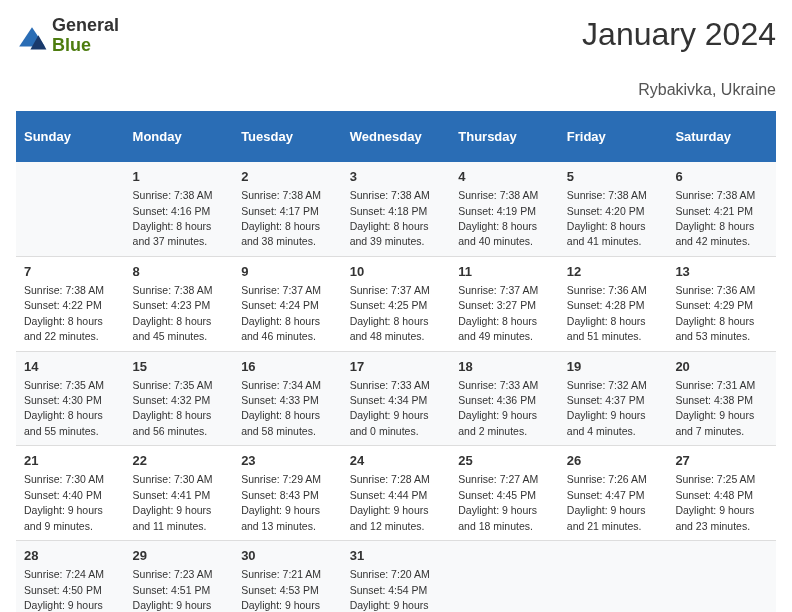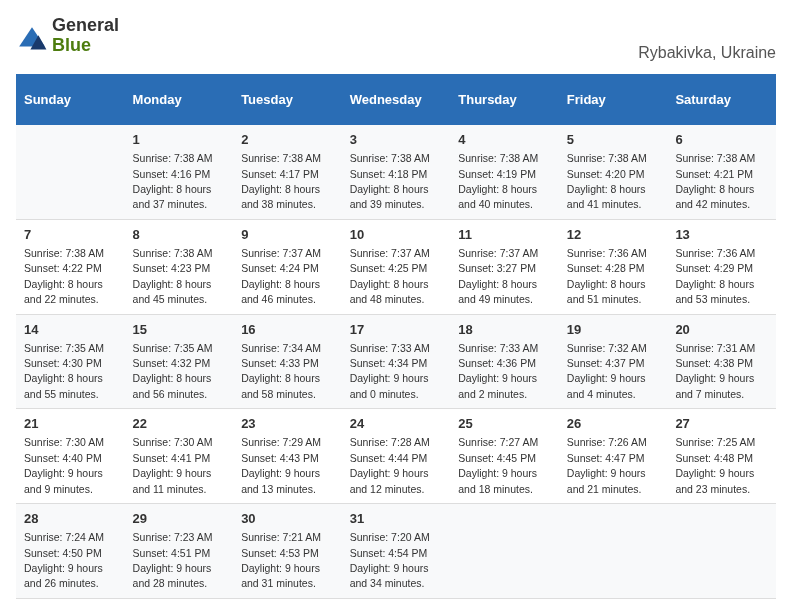--- a/index.html
+++ b/index.html
@@ -93,20 +93,21 @@
     <svg class="logo-icon" viewBox="0 0 40 40" width="40" height="40">
       <polygon points="20,4 36,28 4,28" fill="#2a6db5"></polygon>
       <polygon points="28,14 38,32 18,32" fill="#1a3a6b"></polygon>
     </svg>
     <div class="logo-text">
       <span>General</span><br>
       <span class="blue">Blue</span>
     </div>
   </div>
   <div class="title-block">
+    <div class="month-year">January 2024</div>
     <div class="location">Rybakivka, Ukraine</div>
   </div>
 </div>
 
 <table>
   <thead>
     <tr>
       <th>Sunday</th>
       <th>Monday</th>
       <th>Tuesday</th>
@@ -140,21 +141,21 @@
         <td><span class="day-num">15</span><span class="day-detail">Sunrise: 7:35 AM</span><br><span class="day-detail">Sunset: 4:32 PM</span><br><span class="day-detail">Daylight: 8 hours and 56 minutes.</span></td>
         <td><span class="day-num">16</span><span class="day-detail">Sunrise: 7:34 AM</span><br><span class="day-detail">Sunset: 4:33 PM</span><br><span class="day-detail">Daylight: 8 hours and 58 minutes.</span></td>
         <td><span class="day-num">17</span><span class="day-detail">Sunrise: 7:33 AM</span><br><span class="day-detail">Sunset: 4:34 PM</span><br><span class="day-detail">Daylight: 9 hours and 0 minutes.</span></td>
         <td><span class="day-num">18</span><span class="day-detail">Sunrise: 7:33 AM</span><br><span class="day-detail">Sunset: 4:36 PM</span><br><span class="day-detail">Daylight: 9 hours and 2 minutes.</span></td>
         <td><span class="day-num">19</span><span class="day-detail">Sunrise: 7:32 AM</span><br><span class="day-detail">Sunset: 4:37 PM</span><br><span class="day-detail">Daylight: 9 hours and 4 minutes.</span></td>
         <td><span class="day-num">20</span><span class="day-detail">Sunrise: 7:31 AM</span><br><span class="day-detail">Sunset: 4:38 PM</span><br><span class="day-detail">Daylight: 9 hours and 7 minutes.</span></td>
       </tr>
       <tr>
         <td><span class="day-num">21</span><span class="day-detail">Sunrise: 7:30 AM</span><br><span class="day-detail">Sunset: 4:40 PM</span><br><span class="day-detail">Daylight: 9 hours and 9 minutes.</span></td>
         <td><span class="day-num">22</span><span class="day-detail">Sunrise: 7:30 AM</span><br><span class="day-detail">Sunset: 4:41 PM</span><br><span class="day-detail">Daylight: 9 hours and 11 minutes.</span></td>
-        <td><span class="day-num">23</span><span class="day-detail">Sunrise: 7:29 AM</span><br><span class="day-detail">Sunset: 4:43 PM</span><br><span class="day-detail">Daylight: 9 hours and 13 minutes.</span></td>
+        <td><span class="day-num">23</span><span class="day-detail">Sunrise: 7:29 AM</span><br><span class="day-detail">Sunset: 8:43 PM</span><br><span class="day-detail">Daylight: 9 hours and 13 minutes.</span></td>
         <td><span class="day-num">24</span><span class="day-detail">Sunrise: 7:28 AM</span><br><span class="day-detail">Sunset: 4:44 PM</span><br><span class="day-detail">Daylight: 9 hours and 12 minutes.</span></td>
         <td><span class="day-num">25</span><span class="day-detail">Sunrise: 7:27 AM</span><br><span class="day-detail">Sunset: 4:45 PM</span><br><span class="day-detail">Daylight: 9 hours and 18 minutes.</span></td>
         <td><span class="day-num">26</span><span class="day-detail">Sunrise: 7:26 AM</span><br><span class="day-detail">Sunset: 4:47 PM</span><br><span class="day-detail">Daylight: 9 hours and 21 minutes.</span></td>
         <td><span class="day-num">27</span><span class="day-detail">Sunrise: 7:25 AM</span><br><span class="day-detail">Sunset: 4:48 PM</span><br><span class="day-detail">Daylight: 9 hours and 23 minutes.</span></td>
       </tr>
       <tr>
         <td><span class="day-num">28</span><span class="day-detail">Sunrise: 7:24 AM</span><br><span class="day-detail">Sunset: 4:50 PM</span><br><span class="day-detail">Daylight: 9 hours and 26 minutes.</span></td>
         <td><span class="day-num">29</span><span class="day-detail">Sunrise: 7:23 AM</span><br><span class="day-detail">Sunset: 4:51 PM</span><br><span class="day-detail">Daylight: 9 hours and 28 minutes.</span></td>
         <td><span class="day-num">30</span><span class="day-detail">Sunrise: 7:21 AM</span><br><span class="day-detail">Sunset: 4:53 PM</span><br><span class="day-detail">Daylight: 9 hours and 31 minutes.</span></td>
         <td><span class="day-num">31</span><span class="day-detail">Sunrise: 7:20 AM</span><br><span class="day-detail">Sunset: 4:54 PM</span><br><span class="day-detail">Daylight: 9 hours and 34 minutes.</span></td>

